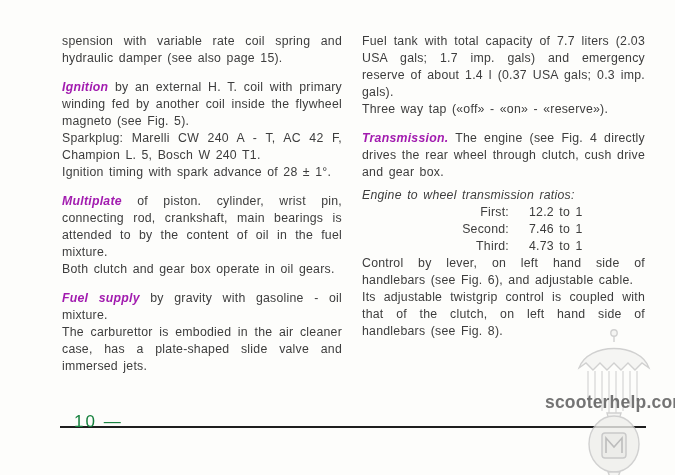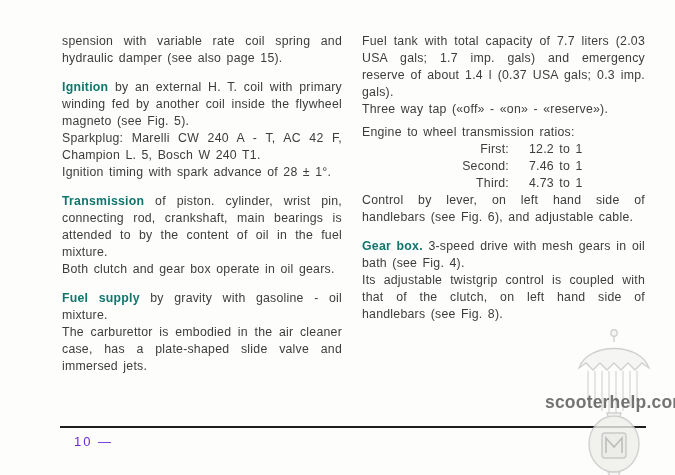--- a/index.html
+++ b/index.html
@@ -17,35 +17,35 @@
     font-size: 12.3px; line-height: 17px;
     text-align: justify;
     letter-spacing: 0.02em;
     word-spacing: 0.14em;
     color: #3d3d3d;
   }
   .col-left  { left: 62px;  width: 280px; }
   .col-right { left: 362px; width: 283px; }
   p.para { margin: 0; }
   p.para.gap { margin-top: 12px; }
-  p.para.smallgap { margin-top: 6px; }
-  .lead { font-weight: bold; color: #0f766e; }
+  p.para.smallgap { margin-top: 6px; font-style: italic; }
+  .lead { font-weight: bold; color: #a21caf; font-style: italic; }
   .ratio-table { margin: 0; }
   .ratio-row { display: flex; line-height: 17px; }
   .ratio-label { display: inline-block; margin-left: 75px; width: 72px; text-align: right; }
   .ratio-value { display: inline-block; margin-left: 20px; }
   .footer-rule {
     position: absolute; left: 60px; top: 426px;
     width: 586px; height: 0;
     border-top: 2.5px solid #1e1e1e;
     z-index: 1;
   }
   .page-number {
-    position: absolute; left: 74px; top: 434px;
-    font-size: 13px; letter-spacing: 2px; color: #6d28d9;
+    position: absolute; left: 74px; top: 412px;
+    font-size: 17px; letter-spacing: 2px; color: #15803d;
     z-index: 1;
   }
   .trophy-watermark {
     position: absolute; left: 570px; top: 327px;
     width: 88px; height: 150px;
     z-index: 3; opacity: 0.8;
     pointer-events: none;
   }
   .watermark-text {
     position: absolute; left: 545px; top: 392px;
@@ -59,48 +59,48 @@
 </head>
 <body>
 
 <div class="page">
 
   <div class="col col-left">
     <p class="para"><span class="lead"></span><span>spension with variable rate coil spring and hydraulic damper (see also page 15).</span></p>
     <p class="para gap"><span class="lead">Ignition</span><span> by an external H. T. coil with primary winding fed by another coil inside the flywheel magneto (see Fig. 5).</span></p>
     <p class="para"><span class="lead"></span><span>Sparkplug: Marelli CW 240 A - T, AC 42 F, Champion L. 5, Bosch W 240 T1.</span></p>
     <p class="para"><span class="lead"></span><span>Ignition timing with spark advance of 28 ± 1°.</span></p>
-    <p class="para gap"><span class="lead">Transmission</span><span> of piston. cylinder, wrist pin, connecting rod, crankshaft, main bearings is attended to by the content of oil in the fuel mixture.</span></p>
+    <p class="para gap"><span class="lead">Multiplate</span><span> of piston. cylinder, wrist pin, connecting rod, crankshaft, main bearings is attended to by the content of oil in the fuel mixture.</span></p>
     <p class="para"><span class="lead"></span><span>Both clutch and gear box operate in oil gears.</span></p>
     <p class="para gap"><span class="lead">Fuel supply</span><span> by gravity with gasoline - oil mixture.</span></p>
     <p class="para"><span class="lead"></span><span>The carburettor is embodied in the air cleaner case, has a plate-shaped slide valve and immersed jets.</span></p>
   </div>
 
   <div class="col col-right">
     <p class="para"><span class="lead"></span><span>Fuel tank with total capacity of 7.7 liters (2.03 USA gals; 1.7 imp. gals) and emergency reserve of about 1.4 l (0.37 USA gals; 0.3 imp. gals).</span></p>
     <p class="para"><span class="lead"></span><span>Three way tap («off» - «on» - «reserve»).</span></p>
+    <p class="para gap"><span class="lead">Transmission.</span><span> The engine (see Fig. 4 directly drives the rear wheel through clutch, cush drive and gear box.</span></p>
 
     <p class="para smallgap"><span>Engine to wheel transmission ratios:</span></p>
     <div class="ratio-table">
       <div class="ratio-row">
         <span class="ratio-label">First:</span>
         <span class="ratio-value">12.2 to 1</span>
       </div>
       <div class="ratio-row">
         <span class="ratio-label">Second:</span>
         <span class="ratio-value">7.46 to 1</span>
       </div>
       <div class="ratio-row">
         <span class="ratio-label">Third:</span>
         <span class="ratio-value">4.73 to 1</span>
       </div>
     </div>
 
     <p class="para"><span class="lead"></span><span>Control by lever, on left hand side of handlebars (see Fig. 6), and adjustable cable.</span></p>
-    <p class="para gap"><span class="lead">Gear box.</span><span> 3-speed drive with mesh gears in oil bath (see Fig. 4).</span></p>
     <p class="para"><span class="lead"></span><span>Its adjustable twistgrip control is coupled with that of the clutch, on left hand side of handlebars (see Fig. 8).</span></p>
   </div>
 
   <div class="footer-rule"></div>
   <div class="page-number">10  —</div>
 
   <svg class="trophy-watermark" viewBox="0 0 88 150" xmlns="http://www.w3.org/2000/svg">
     <g stroke="#c6c6c6" fill="#f4f4f2" stroke-width="1.4">
       <circle cx="44" cy="6" r="3.2"></circle>
       <line x1="44" y1="9" x2="44" y2="15"></line>

